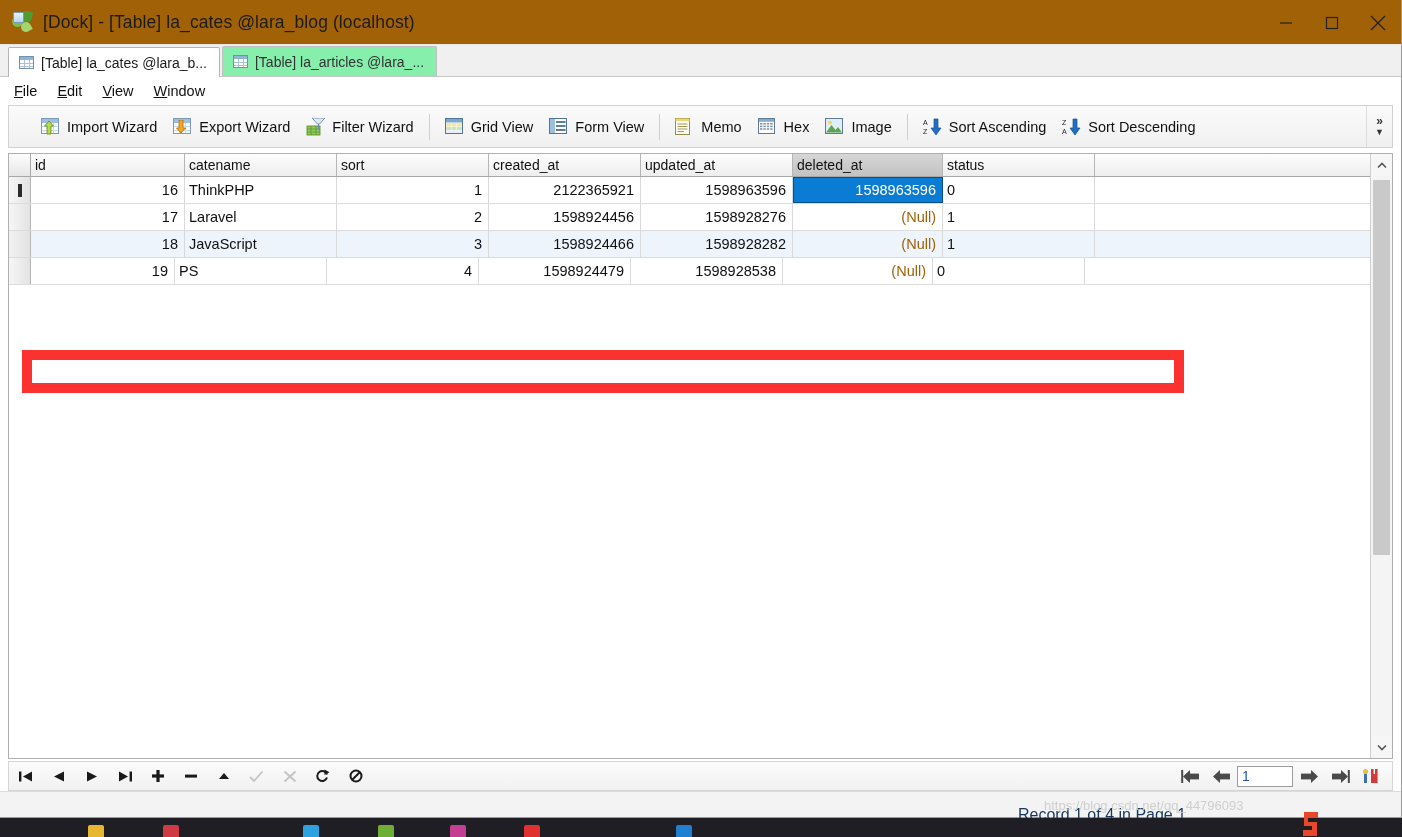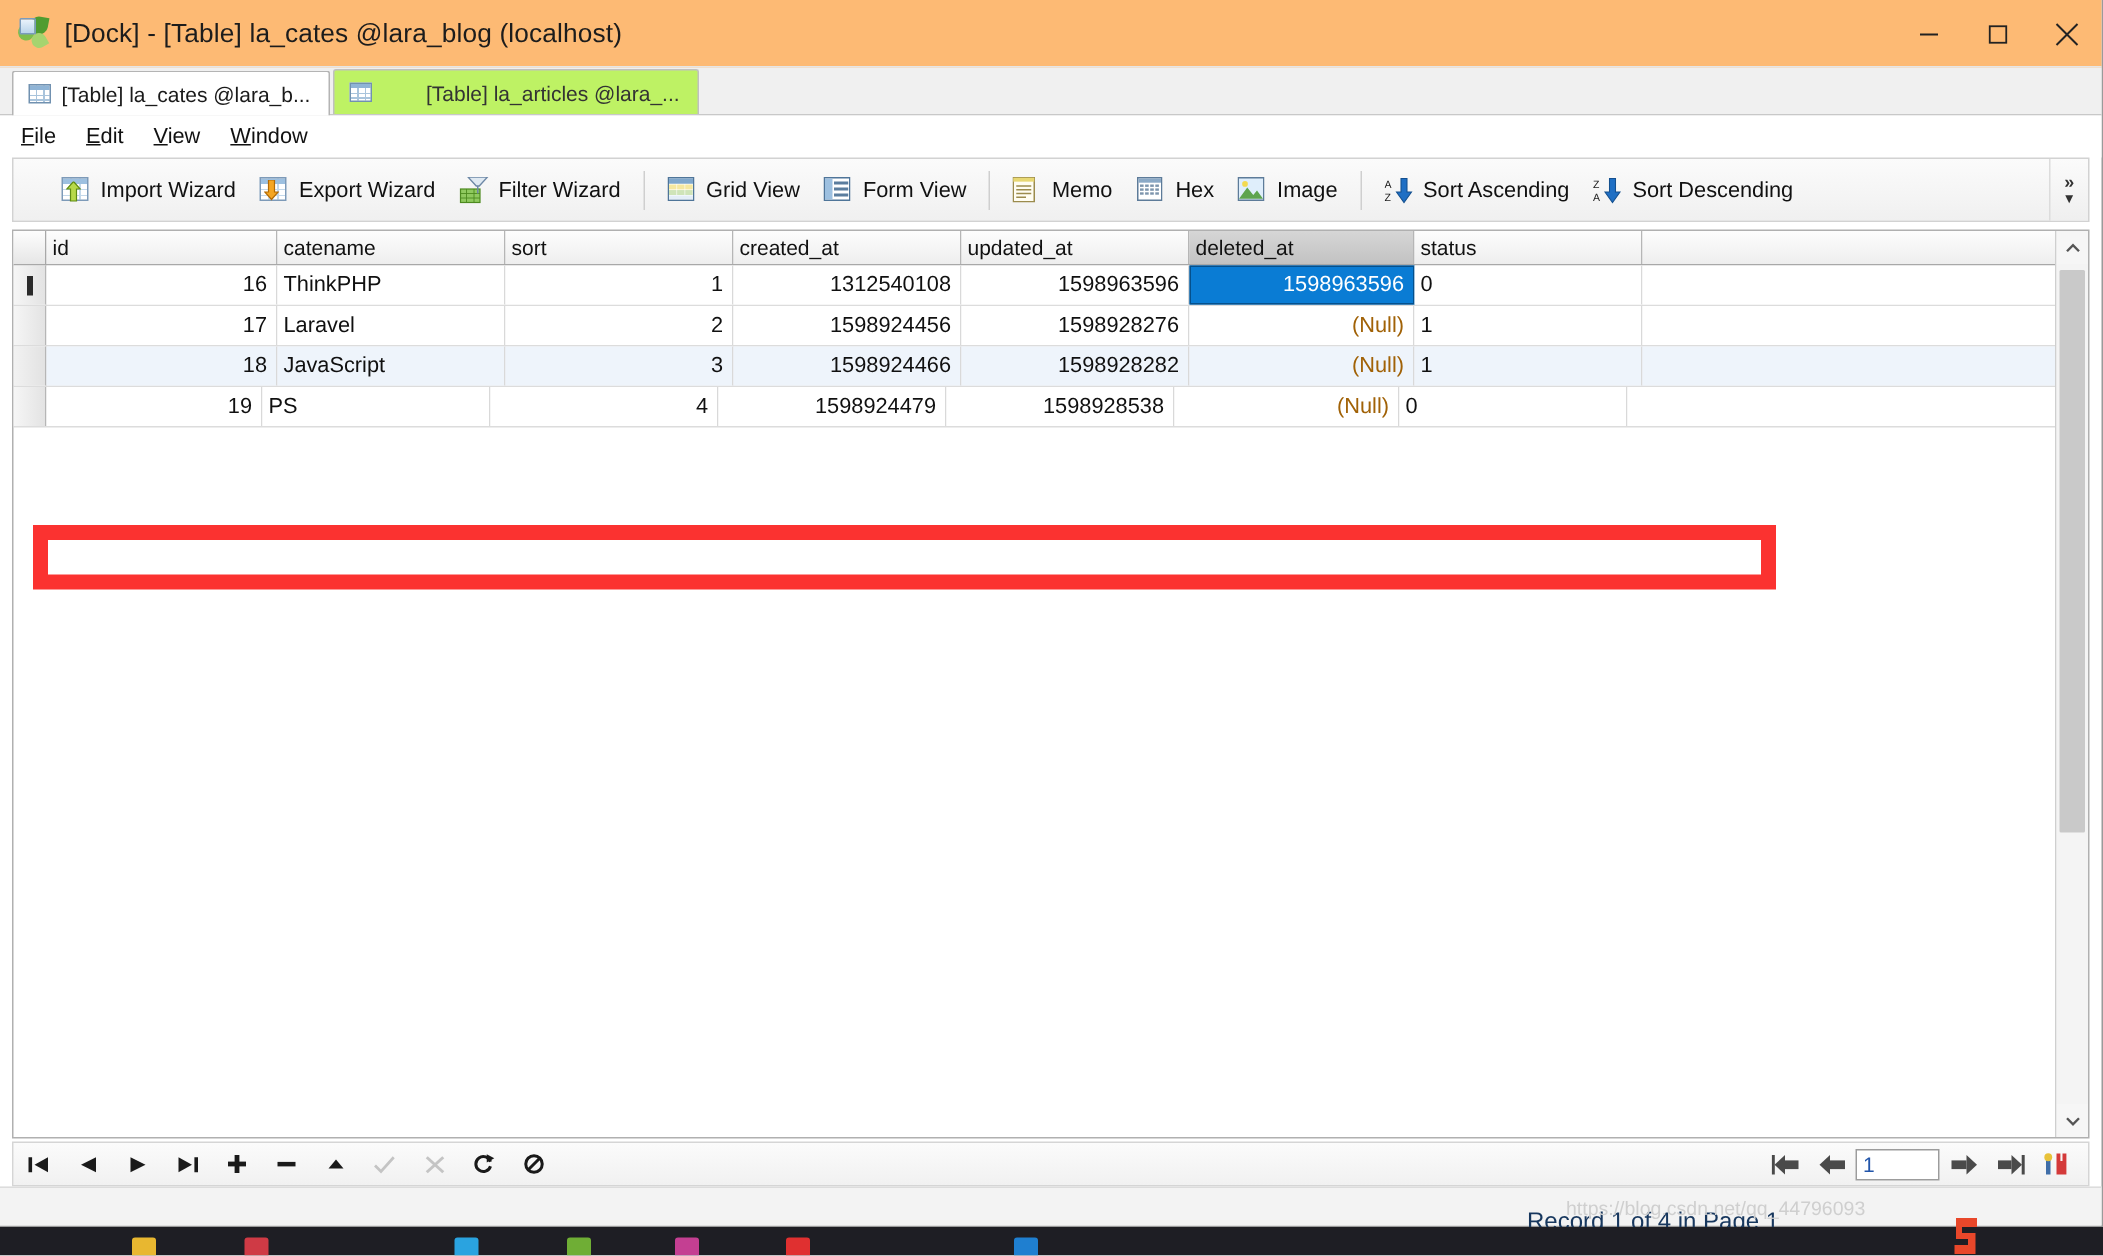--- a/index.html
+++ b/index.html
@@ -18,21 +18,21 @@
     width: 1402px; height: 818px;
     background: #ffffff;
     border: 1px solid #9a9a9a;
     border-top: none; border-left: none;
     display: flex; flex-direction: column;
   }
 
   
   #title-bar {
     height: 45px; flex: none;
-    background: #fdba74;
+    background: #a16207;
     display: flex; align-items: center;
     position: relative;
     border-bottom: 1px solid #e6e6e6;
   }
   #app-icon {
     width: 22px; height: 22px; margin-left: 12px; margin-right: 9px;
     position: relative; flex: none;
   }
   #app-icon .leaf {
     position: absolute; border-radius: 50% 0 50% 50%;
@@ -64,21 +64,21 @@
   }
   .doc-tab {
     height: 30px; display: flex; align-items: center;
     padding: 0 12px 0 10px;
     font-size: 14px; color: #1a1a1a; white-space: nowrap;
     border: 1px solid #c0c0c0; border-bottom: none;
     margin-right: 2px;
     border-radius: 2px 2px 0 0;
   }
   .doc-tab.active { background: #ffffff; border-color: #b4b4b4; position: relative; top: 1px; justify-content: center; }
-  .doc-tab.inactive { background: #bef264; color: #333; gap: 29px; }
+  .doc-tab.inactive { background: #86efac; color: #333; }
   .tab-grid-ico {
     width: 15px; height: 13px; margin-right: 7px; flex: none;
     background: #ffffff;
     border: 1px solid #7191b0;
     background-image:
       linear-gradient(#8fb4d6 0 3px, transparent 3px),
       linear-gradient(90deg, transparent 4px, #a9c4dc 4px 5px, transparent 5px),
       linear-gradient(90deg, transparent 9px, #a9c4dc 9px 10px, transparent 10px),
       linear-gradient(transparent 6px, #a9c4dc 6px 7px, transparent 7px),
       linear-gradient(transparent 9px, #a9c4dc 9px 10px, transparent 10px);
@@ -460,21 +460,21 @@
             <span>status</span>
           </div>
         <div class="hcell filler"></div>
       </div>
 
       <div class="grid-row">
         <div class="rowmark current"></div>
         <div class="cell num" style="width:154px">16</div>
         <div class="cell" style="width:152px">ThinkPHP</div>
         <div class="cell num" style="width:152px">1</div>
-        <div class="cell num" style="width:152px">1312540108</div>
+        <div class="cell num" style="width:152px">2122365921</div>
         <div class="cell num" style="width:152px">1598963596</div>
         <div class="cell active-cell" style="width:150px">1598963596</div>
         <div class="cell" style="width:152px">0</div>
         <div class="cell tail"></div>
       </div>
 
       <div class="grid-row">
         <div class="rowmark"></div>
         <div class="cell num" style="width:154px">17</div>
         <div class="cell" style="width:152px">Laravel</div>

